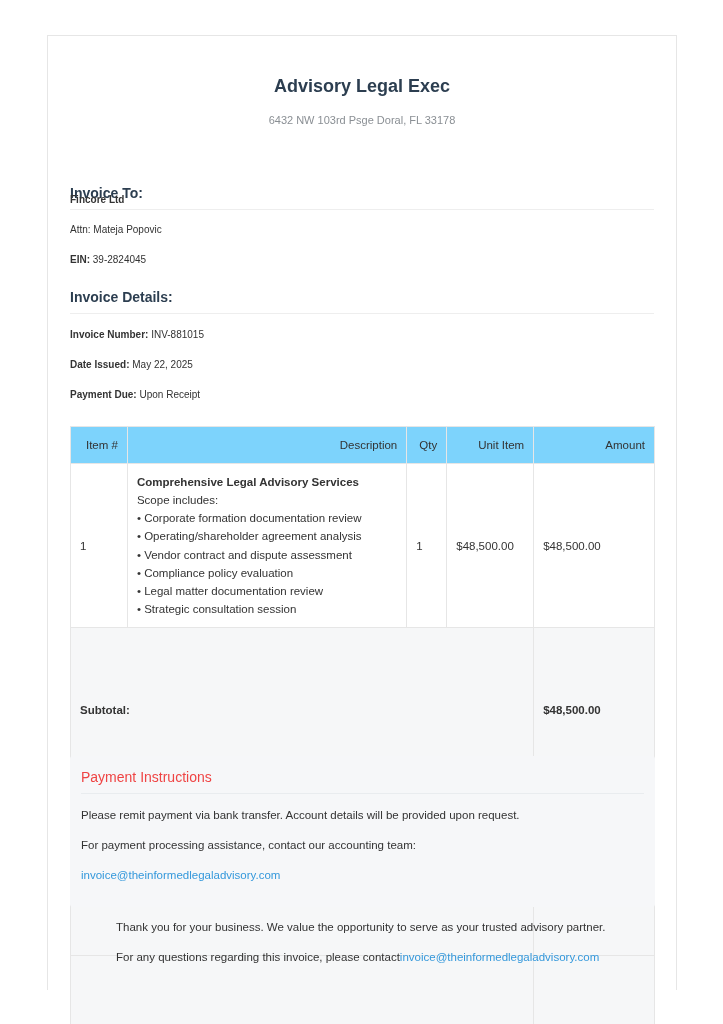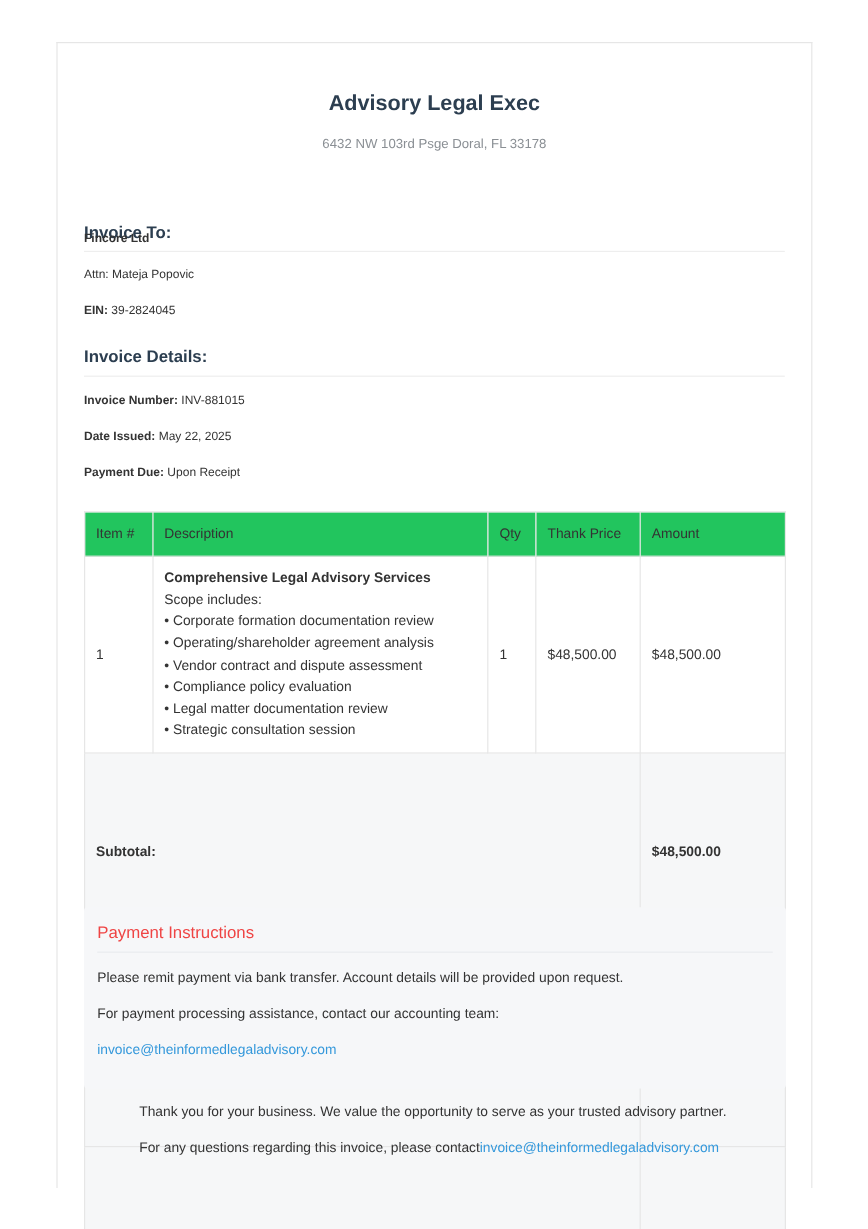--- a/index.html
+++ b/index.html
@@ -65,23 +65,24 @@
       font-size: 11.5px;
       color: #333333;
     }
     .invoice-table th, .invoice-table td {
       border: 1px solid #e6e6e6;
       padding: 0 9px;
       text-align: left;
       vertical-align: middle;
     }
     .invoice-table thead th {
-      background: #22c55e;
+      background: #7dd3fc;
       font-weight: normal;
       height: 37px;
+      text-align: right;
     }
     .invoice-table tbody td {
       height: 164px;
     }
     .desc-cell { line-height: 18.2px; }
     .desc-title { font-weight: bold; }
     .totals-row td {
       background: #f6f7f8;
       height: 36.5px;
       font-weight: bold;
@@ -161,21 +162,21 @@
       <col style="width:280px">
       <col style="width:40px">
       <col style="width:87px">
       <col style="width:121px">
     </colgroup>
     <thead>
       <tr>
         <th>Item #</th>
         <th>Description</th>
         <th>Qty</th>
-        <th>Thank Price</th>
+        <th>Unit Item</th>
         <th>Amount</th>
       </tr>
     </thead>
     <tbody>
       <tr>
         <td>1</td>
         <td class="desc-cell">
           <div class="desc-title">Comprehensive Legal Advisory Services</div>
           <div>Scope includes:</div>
           <div>• Corporate formation documentation review</div>

